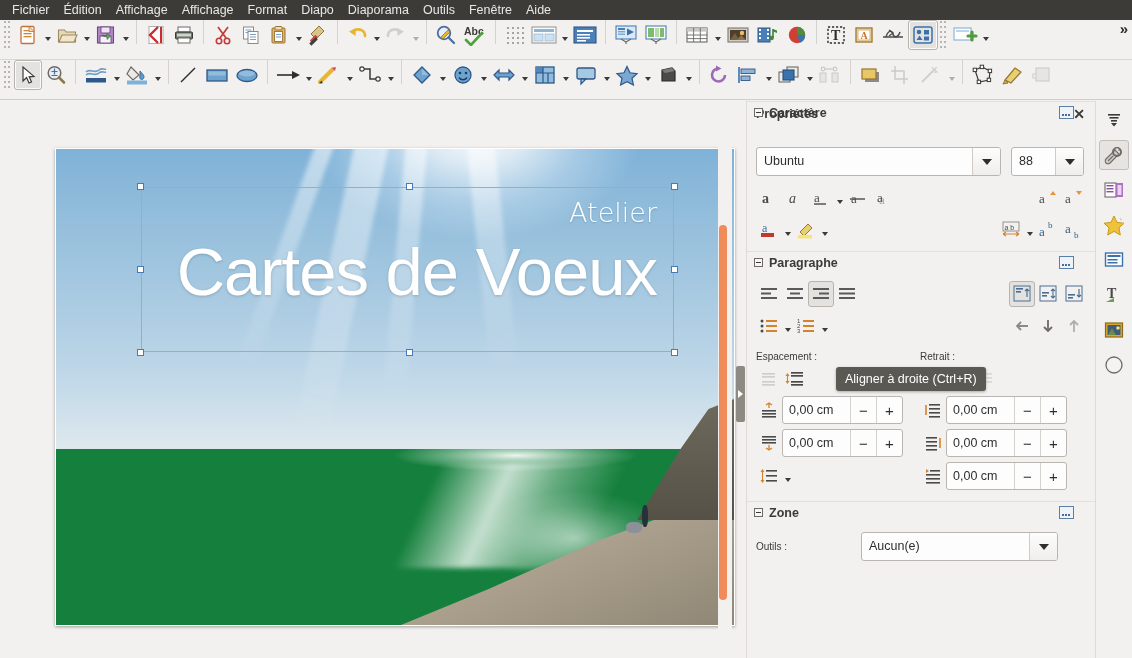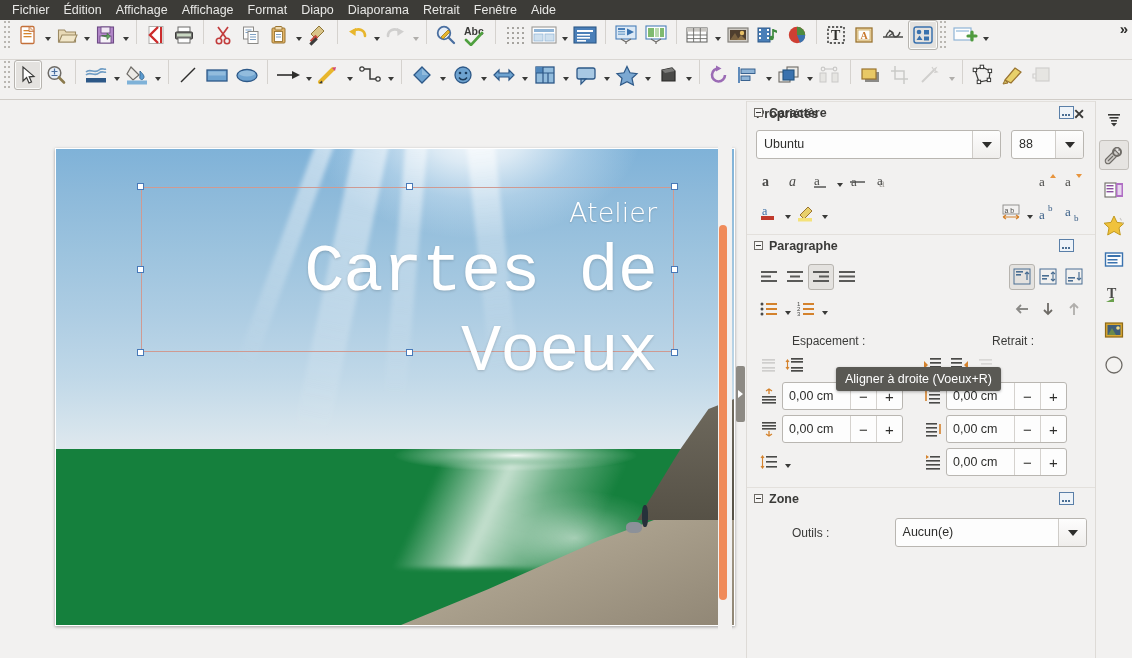--- a/index.html
+++ b/index.html
@@ -156,21 +156,21 @@
     text-align: right;
     padding: 6px 16px 0 0;
   }
   #tb-line1 {
     color: #ffffff; font-size: 27px; line-height: 38px;
     font-family: "DejaVu Sans", sans-serif; font-weight: 300;
     text-shadow: 0 1px 2px rgba(0,0,0,.18);
   }
   #tb-line2 {
     color: #ffffff; font-size: 67px; line-height: 80px;
-    font-family: Liberation Mono, monospace; font-weight: 300;
+    font-family: Liberation Sans, sans-serif; font-weight: 300;
     letter-spacing: -1px;
     text-shadow: 0 1px 3px rgba(0,0,0,.18);
   }
   .handle {
     position: absolute; width: 7px; height: 7px;
     background: #ffffff; border: 1.5px solid #4879b8;
   }
 
   
   #ws-scroll {
@@ -287,21 +287,21 @@
   .mini-arrow {
     width: 11px; height: 26px; flex: none;
     display: flex; align-items: flex-end; justify-content: center;
     padding-bottom: 7px;
   }
   .mini-arrow:after {
     content: ""; border-left: 3.5px solid transparent;
     border-right: 3.5px solid transparent; border-top: 4px solid #3a3a38;
   }
 
-  .lbl { font-size: 12px; color: #3a3a38; margin-left: 36px; }
+  .lbl { font-size: 10px; color: #3a3a38; }
 
   
   .spin {
     height: 28px; border: 1px solid #b9b6b1; border-radius: 3px;
     background: #fdfdfd; display: flex; align-items: center;
   }
   .spin .sv {
     flex: 1; padding: 0 6px; font-size: 12.5px; color: #2e2e2c;
     line-height: 26px;
   }
@@ -328,21 +328,21 @@
 <div id="app">
 
   <div id="menubar">
     <div class="menu-item">Fichier</div>
     <div class="menu-item">Édition</div>
     <div class="menu-item">Affichage</div>
     <div class="menu-item">Affichage</div>
     <div class="menu-item">Format</div>
     <div class="menu-item">Diapo</div>
     <div class="menu-item">Diaporama</div>
-    <div class="menu-item">Retrait</div>
+    <div class="menu-item">Outils</div>
     <div class="menu-item">Fenêtre</div>
     <div class="menu-item">Aide</div>
   </div>
 
   <div class="toolbar" id="toolbar-standard">
     <div class="tb-grip"></div>
 
     <div class="tb-btn">
       <svg class="tb-ico" width="22" height="22" viewBox="0 0 22 22">
         <rect x="4" y="2.5" width="13" height="17" rx="1.2" fill="#fff" stroke="#c4703a" stroke-width="1.3"></rect>
@@ -918,21 +918,21 @@
       </div>
 
       <div class="sb-section-head">
         <span class="collapse-box"></span>
         <span>Caractère</span>
         <span class="more-btn">
             <span></span>
           </span>
       </div>
 
-      <div class="sb-row" style="margin-top:7px;">
+      <div class="sb-row" style="margin-top:24px;">
         <div class="fld" style="width:245px;">
           <span class="fldval">Ubuntu</span>
           <span class="drop-btn"></span>
         </div>
         <div class="fld" style="width:73px; margin-left:10px;">
           <span class="fldval">88</span>
           <span class="drop-btn"></span>
         </div>
       </div>
 
@@ -1397,15 +1397,15 @@
       <div class="sb-tab">
         <svg width="20" height="20" viewBox="0 0 20 20">
           <circle cx="10" cy="10" r="8" fill="#f4f3f1" stroke="#6e6b66" stroke-width="1.3"></circle>
           <path d="M13 7 L8.5 11.5 L7 13 L11.5 8.5 Z" fill="#c0392b"></path>
           <path d="M7 13 L11.5 8.5 L13 7 L8.5 11.5 Z" fill="#8b8a87"></path>
         </svg>
       </div>
     </div>
   </div>
 
-  <div id="tooltip">Aligner à droite (Voeux+R)</div>
+  <div id="tooltip">Aligner à droite (Ctrl+R)</div>
 
 </div>
 
 </body></html>

